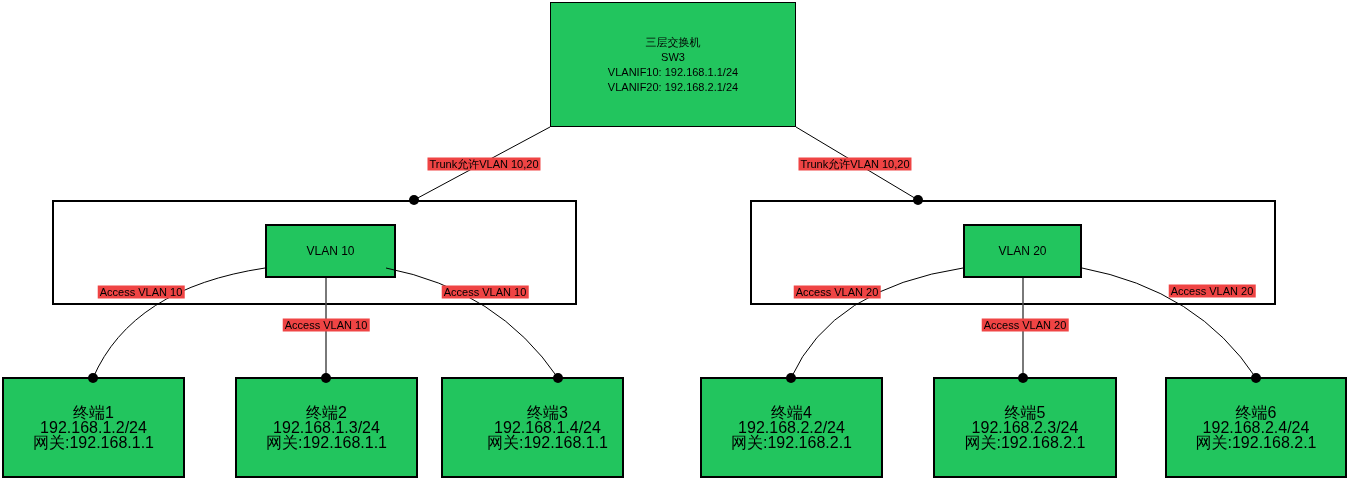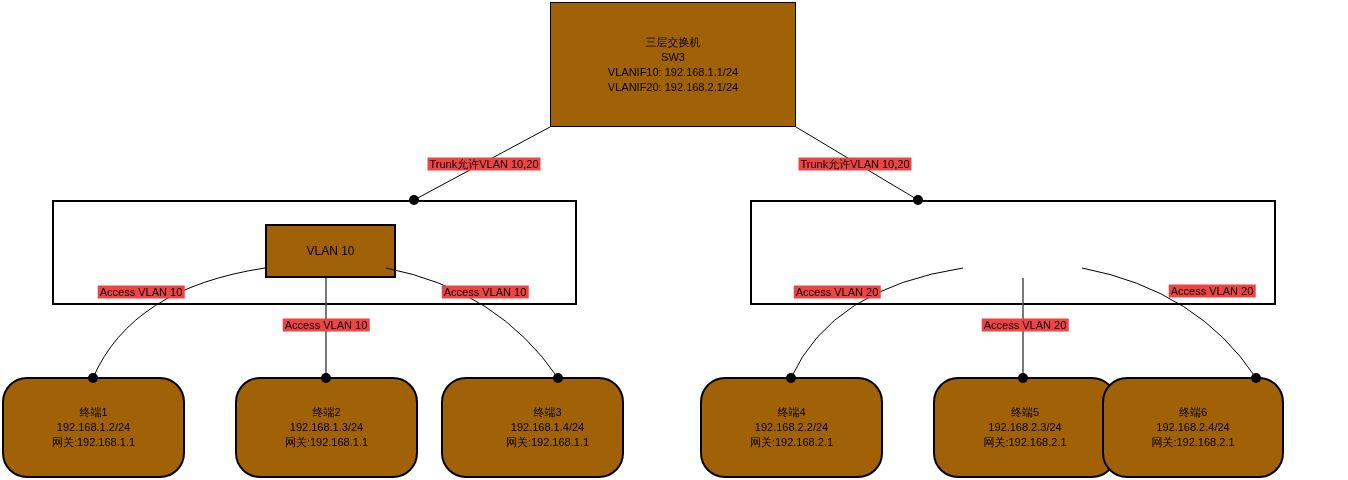--- a/index.html
+++ b/index.html
@@ -7,21 +7,21 @@
     position: relative;
     width: 1348px;
     height: 480px;
     background: #ffffff;
     font-family: "Liberation Sans", "DejaVu Sans", sans-serif;
     color: #000000;
     overflow: hidden;
   }
   .box {
     position: absolute;
-    background: #a16207;
+    background: #22c55e;
     border: 2px solid #000000;
     box-sizing: border-box;
     display: flex;
     flex-direction: column;
     align-items: center;
     justify-content: center;
     text-align: center;
   }
   .zone { z-index: 1; background: #ffffff; }
   .node { z-index: 2; }
@@ -34,30 +34,29 @@
   .zone-left  { left: 52px;  top: 200px; width: 525px; height: 105px; }
   .zone-right { left: 750px; top: 200px; width: 526px; height: 105px; }
   .vlanbox {
     font-size: 12px;
     z-index: 2;
   }
   .vlan10 { left: 265px; top: 224px; width: 131px; height: 54px; }
   .vlan20 { left: 963px; top: 224px; width: 119px; height: 54px; }
   .terminal {
     top: 377px; width: 183px; height: 101px;
-    font-size: 11px; line-height: 15px;
+    font-size: 16px; line-height: 15px;
     z-index: 2;
-    border-radius: 25px;
   }
   .t1 { left: 2px; }
   .t2 { left: 235px; }
   .t3 { left: 441px; padding-left: 30px; }
   .t4 { left: 700px; }
   .t5 { left: 933px; width: 184px; text-align: right; }
-  .t6 { left: 1102px; width: 182px; }
+  .t6 { left: 1165px; width: 182px; }
   .wires {
     position: absolute;
     left: 0; top: 0;
     width: 1348px; height: 480px;
     z-index: 3;
     pointer-events: none;
   }
   .wires path, .wires line { pointer-events: stroke; }
   .edge-label {
     position: absolute;
@@ -88,20 +87,23 @@
 
   <div class="box sw3">
     <div>三层交换机</div>
     <div>SW3</div>
     <div>VLANIF10: 192.168.1.1/24</div>
     <div>VLANIF20: 192.168.2.1/24</div>
   </div>
 
   <div class="box node vlanbox vlan10">
     <div>VLAN 10</div>
+  </div>
+  <div class="box node vlanbox vlan20">
+    <div>VLAN 20</div>
   </div>
 
   <div class="box node terminal t1">
     <div>终端1</div>
     <div>192.168.1.2/24</div>
     <div>网关:192.168.1.1</div>
   </div>
   <div class="box node terminal t2">
     <div>终端2</div>
     <div>192.168.1.3/24</div>

